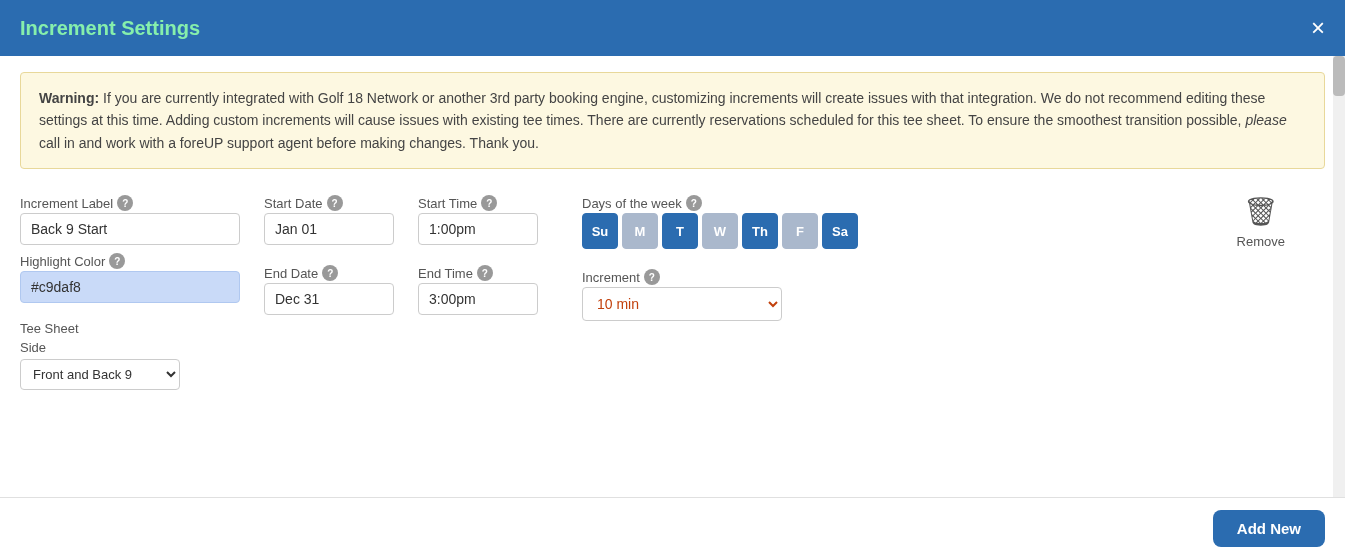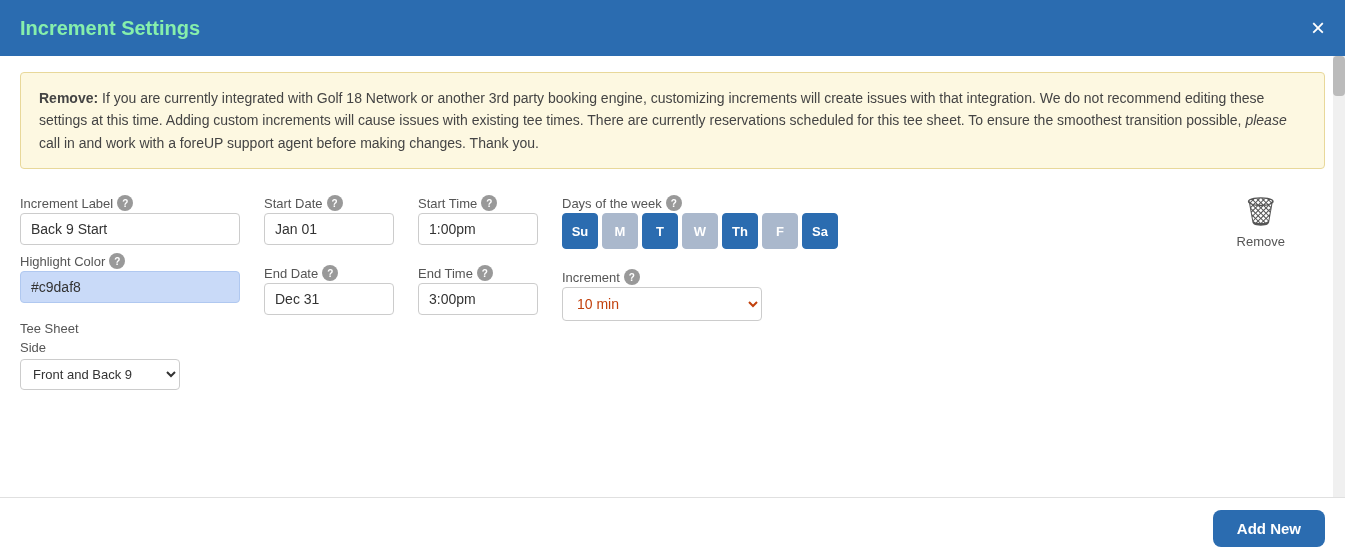--- a/index.html
+++ b/index.html
@@ -116,20 +116,21 @@
 
     .col-time {
       width: 120px;
     }
     .col-time .form-input {
       width: 120px;
     }
 
     .col-days {
       width: 320px;
+      margin-left: 20px;
     }
 
     .days-row {
       display: flex;
       gap: 4px;
     }
 
     .day-btn {
       width: 36px;
       height: 36px;
@@ -267,21 +268,21 @@
 <div class="modal-container">
 
   <div class="modal-header">
     <h2>Increment Settings</h2>
     <button class="close-btn">×</button>
   </div>
 
   <div class="modal-body">
 
     <div class="warning-box">
-      <span><strong>Remove:</strong></span>
+      <span><strong>Warning:</strong></span>
       <span> If you are currently integrated with Golf 18 Network or another 3rd party booking engine, customizing increments will create issues with that integration. We do not recommend editing these settings at this time. Adding custom increments will cause issues with existing tee times. There are currently reservations scheduled for this tee sheet. To ensure the smoothest transition possible, <em>please</em> call in and work with a foreUP support agent before making changes. Thank you.</span>
     </div>
 
     <div class="form-area">
       <div class="form-grid">
 
         <div class="form-col col-label">
           <div>
             <div class="field-label">
               <span>Increment Label</span>

